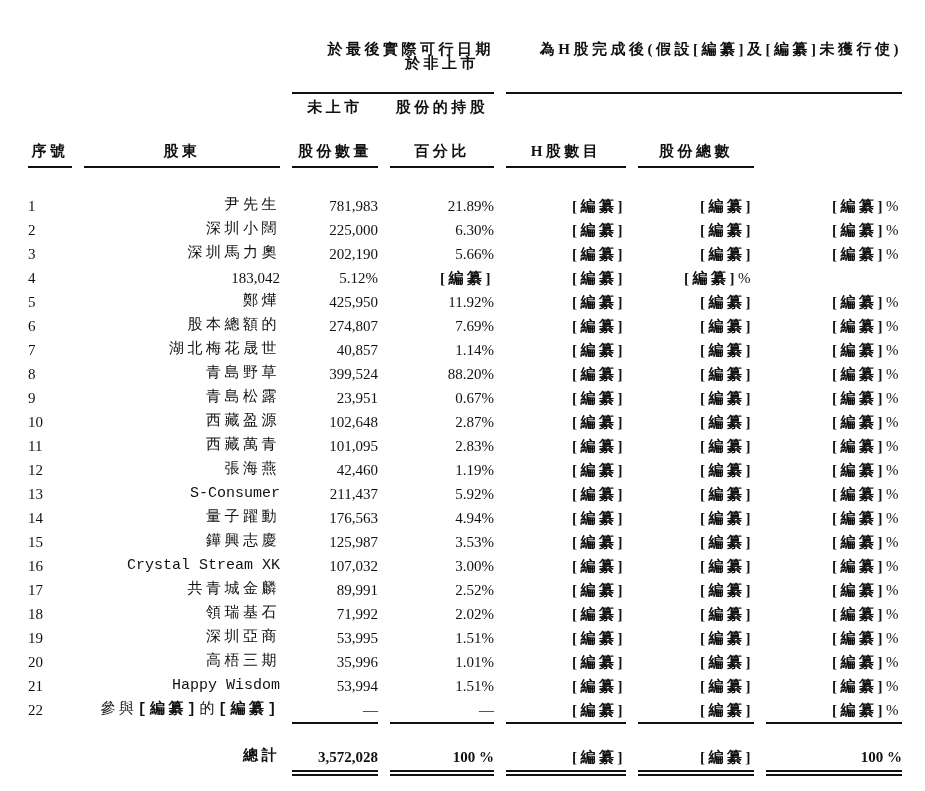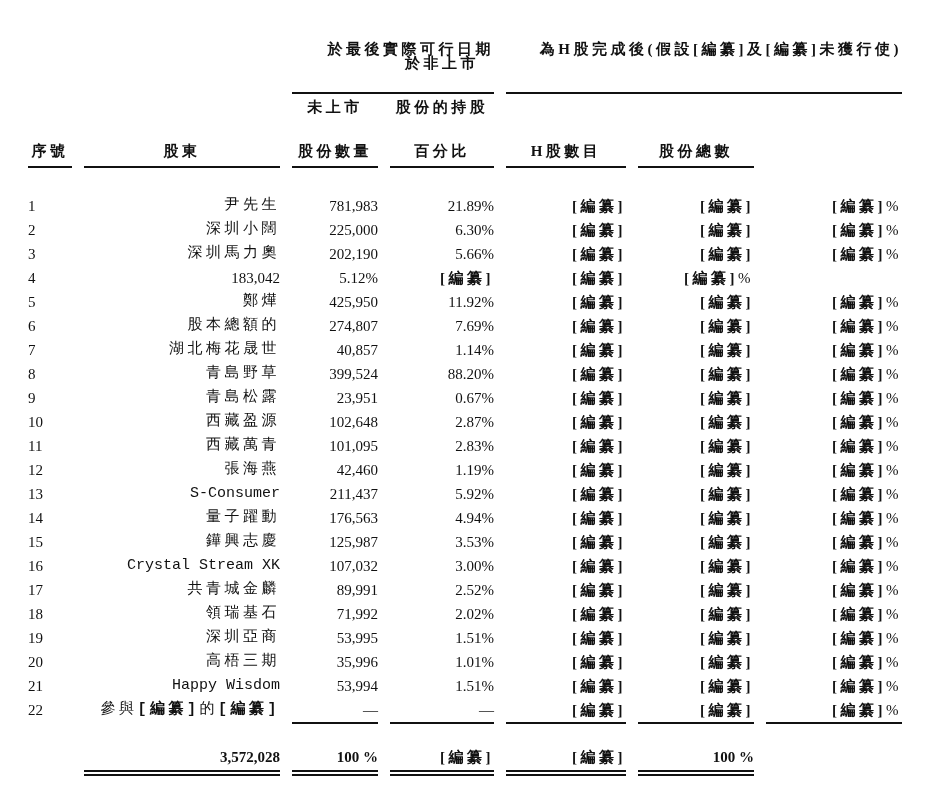--- a/index.html
+++ b/index.html
@@ -310,20 +310,21 @@
       <div class="cell c-num sum">—</div>
       <div class="cell c-num sum">—</div>
       <div class="cell c-red cjk sum"><b class="redact">[編纂]</b></div>
       <div class="cell c-red cjk sum"><b class="redact">[編纂]</b></div>
       <div class="cell c-red cjk sum"><b class="redact">[編纂]</b>%</div>
     </div>
   </div>
 
   <div class="grid total-row">
     <div class="cell"></div>
+    <div class="cell c-name cjk bold">總計</div>
     <div class="cell c-num dbl bold">3,572,028</div>
     <div class="cell c-num dbl bold">100 %</div>
     <div class="cell c-red dbl bold cjk"><b class="redact">[編纂]</b></div>
     <div class="cell c-red dbl bold cjk"><b class="redact">[編纂]</b></div>
     <div class="cell c-num dbl bold">100 %</div>
   </div>
 
 </div>
 
 </body></html>

